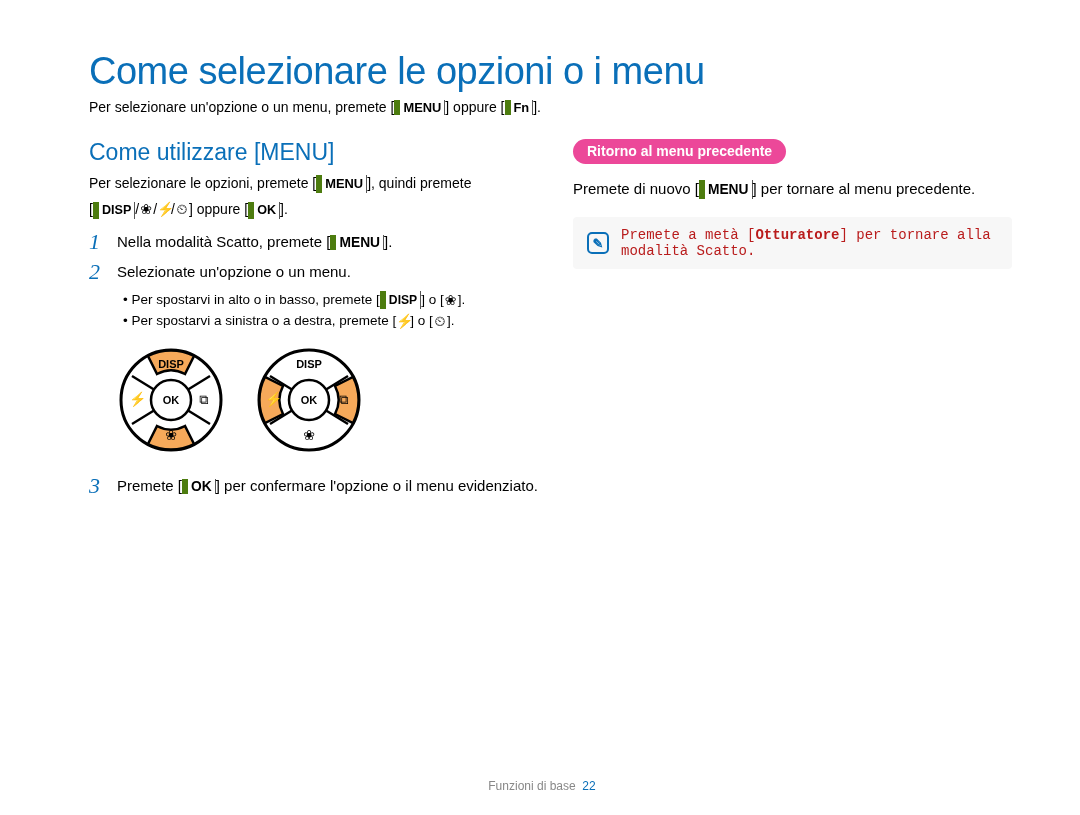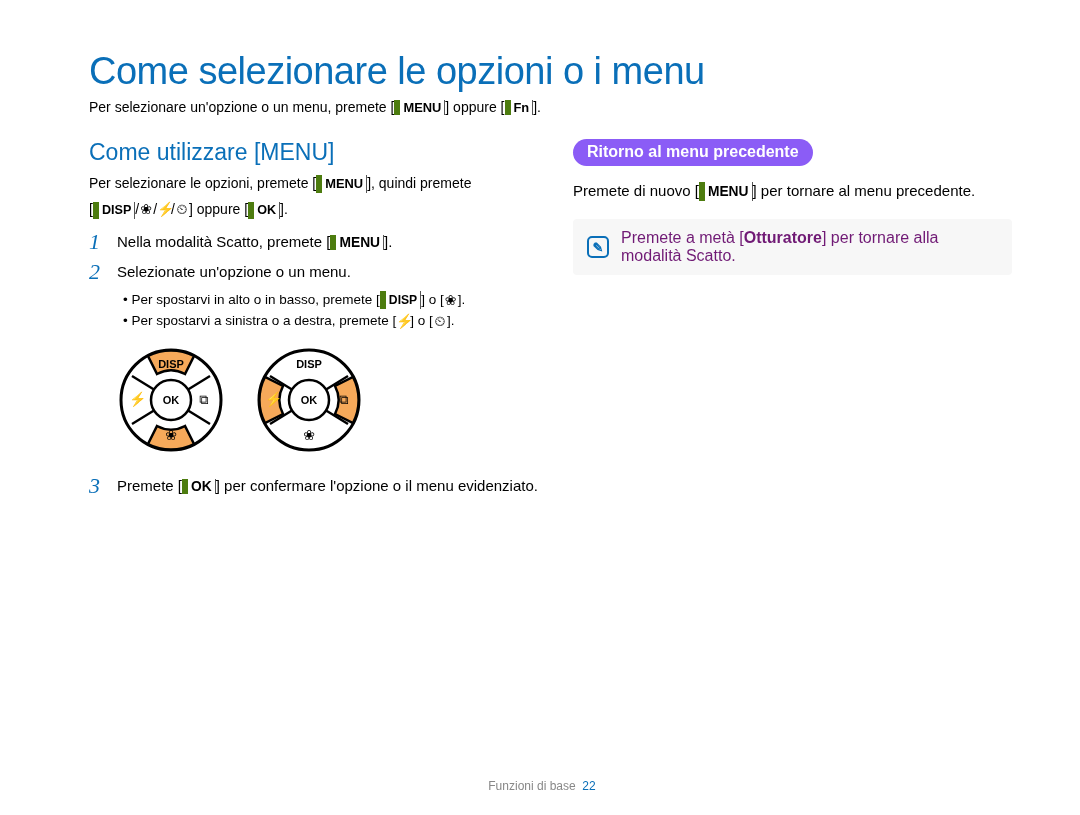--- a/index.html
+++ b/index.html
@@ -101,23 +101,23 @@
     margin: 14px 0 20px 28px;
   }
   .dial {
     width: 108px;
     height: 108px;
     position: relative;
   }
   .dial svg { width: 100%; height: 100%; }
   .pill {
     display: inline-block;
-    background: #8b5cf6;
+    background: #ec4899;
     color: #fff;
-    font-size: 16px;
+    font-size: 14px;
     font-weight: bold;
     padding: 4px 14px 5px 14px;
     border-radius: 14px;
     margin-bottom: 14px;
   }
   .note-box {
     display: flex;
     align-items: center;
     gap: 12px;
     background: #f7f7f7;
@@ -132,22 +132,23 @@
     border-radius: 5px;
     display: flex;
     align-items: center;
     justify-content: center;
     color: #0a6fb8;
     font-size: 13px;
     font-weight: bold;
     flex-shrink: 0;
   }
   .note-text {
-    font-size: 16px;
-    color: #701a75;
+    font-size: 14px;
+    color: #b91c1c;
+    font-family: Liberation Mono, monospace;
   }
   .footer {
     position: absolute;
     bottom: 22px;
     left: 4px;
     right: 0;
     text-align: center;
     font-size: 12px;
     color: #888;
   }

